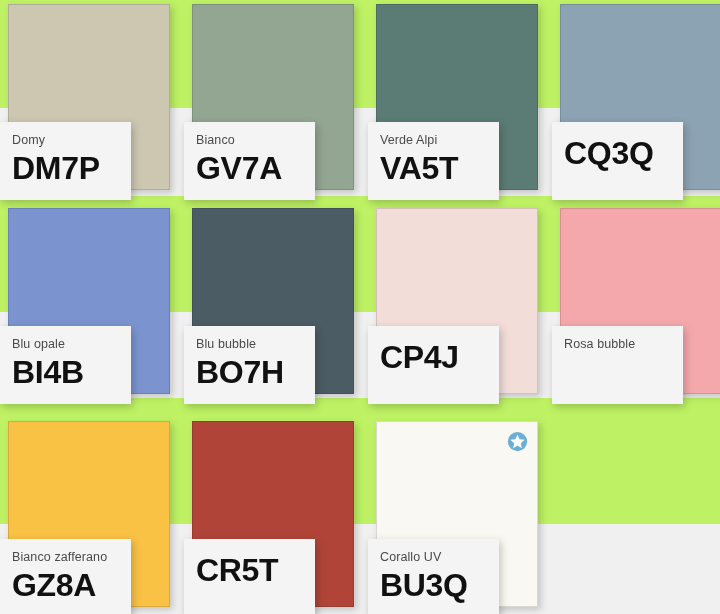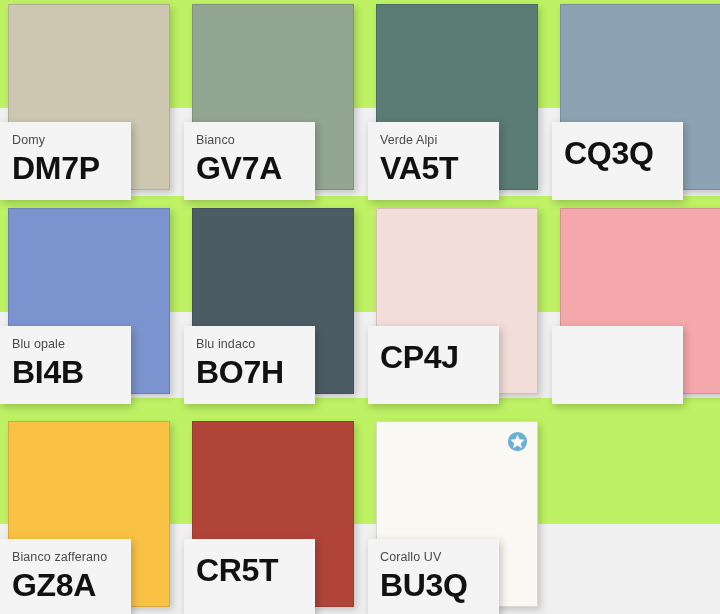--- a/index.html
+++ b/index.html
@@ -121,33 +121,34 @@
       <div class="cell" style="left: 0px; top: 204px;">
         <div class="chip" style="background: rgb(123, 148, 207);"></div>
         <div class="label-card">
           <div class="swatch-name">Blu opale</div>
           <div class="swatch-code">BI4B</div>
         </div>
       </div>
       <div class="cell" style="left: 184px; top: 204px;">
         <div class="chip" style="background: rgb(76, 92, 100);"></div>
         <div class="label-card">
-          <div class="swatch-name">Blu indaco</div>
+          <div class="swatch-name">Blu bubble</div>
           <div class="swatch-code">BO7H</div>
         </div>
       </div>
       <div class="cell" style="left: 368px; top: 204px;">
         <div class="chip" style="background: rgb(243, 221, 216);"></div>
         <div class="label-card">
           <div class="swatch-code">CP4J</div>
         </div>
       </div>
       <div class="cell" style="left: 552px; top: 204px;">
         <div class="chip" style="background: rgb(244, 168, 171);"></div>
         <div class="label-card">
+          <div class="swatch-name">Rosa bubble</div>
         </div>
       </div>
       <div class="cell" style="left: 0px; top: 417px;">
         <div class="chip" style="background: rgb(250, 194, 69);"></div>
         <div class="label-card">
           <div class="swatch-name">Bianco zafferano</div>
           <div class="swatch-code">GZ8A</div>
         </div>
       </div>
       <div class="cell" style="left: 184px; top: 417px;">

